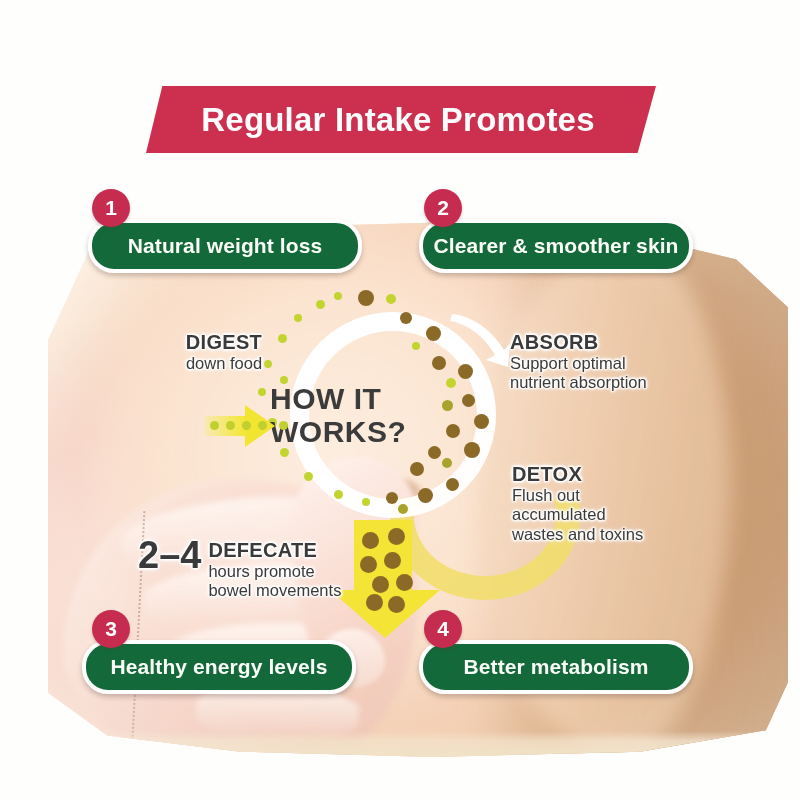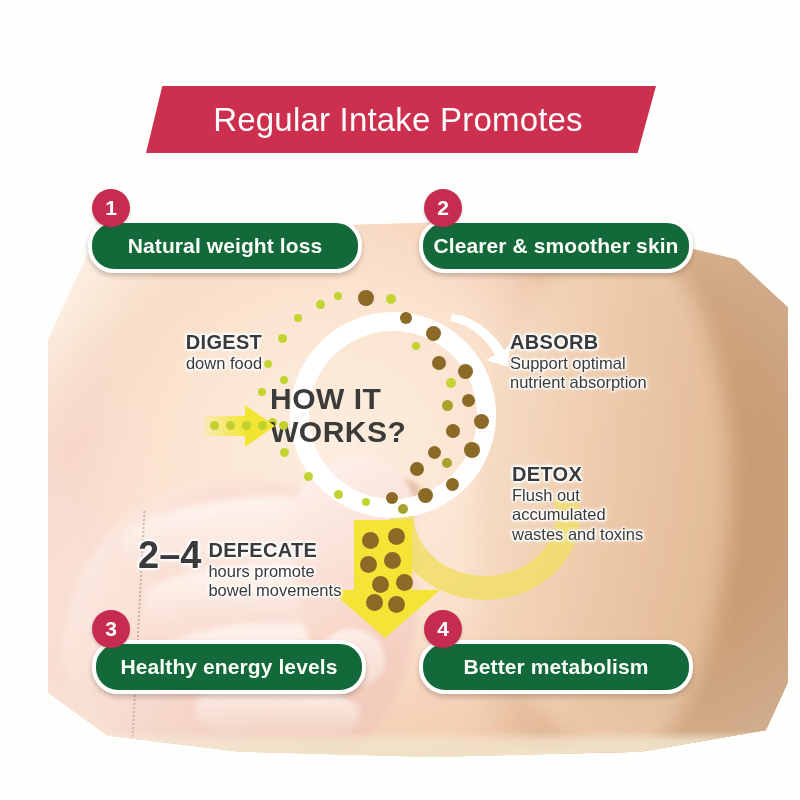--- a/index.html
+++ b/index.html
@@ -105,37 +105,37 @@
 
   
   .banner{
     position:absolute;left:146px;top:86px;width:510px;height:67px;
     background:#cd2f4f;
     -webkit-clip-path:polygon(3.2% 0%, 100% 0%, 96.4% 100%, 0% 100%);
     clip-path:polygon(3.2% 0%, 100% 0%, 96.4% 100%, 0% 100%);
     display:flex;align-items:center;justify-content:center;
   }
   .banner-text{
-    color:#fdfdfd;font-size:33px;font-weight:normal;letter-spacing:.2px;
+    color:#fdfdfd;font-size:33px;font-weight:bold;letter-spacing:.2px;
     transform:translateX(-3px);white-space:nowrap;
   }
 
   
   .pill{
     position:absolute;height:46px;
     background:#14693a;border:4px solid #ffffff;border-radius:26px;
     box-shadow:0 3px 5px rgba(90,70,60,.30);
     display:flex;align-items:center;justify-content:center;
   }
   .pill span{
     color:#fbfdf9;font-size:21px;font-weight:700;white-space:nowrap;letter-spacing:.1px;
   }
   #pill1{left:88px;top:219px;width:266px;}
   #pill2{left:419px;top:219px;width:266px;text-align:center;}
-  #pill3{left:92px;top:640px;width:266px;}
+  #pill3{left:82px;top:640px;width:266px;}
   #pill4{left:419px;top:640px;width:266px;}
 
   .badge{
     position:absolute;width:38px;height:38px;border-radius:50%;
     background:#c62c4f;
     display:flex;align-items:center;justify-content:center;
     color:#ffffff;font-size:21px;font-weight:bold;
     box-shadow:0 2px 3px rgba(90,60,60,.25);
   }
   #badge1{left:92px;top:189px;}

